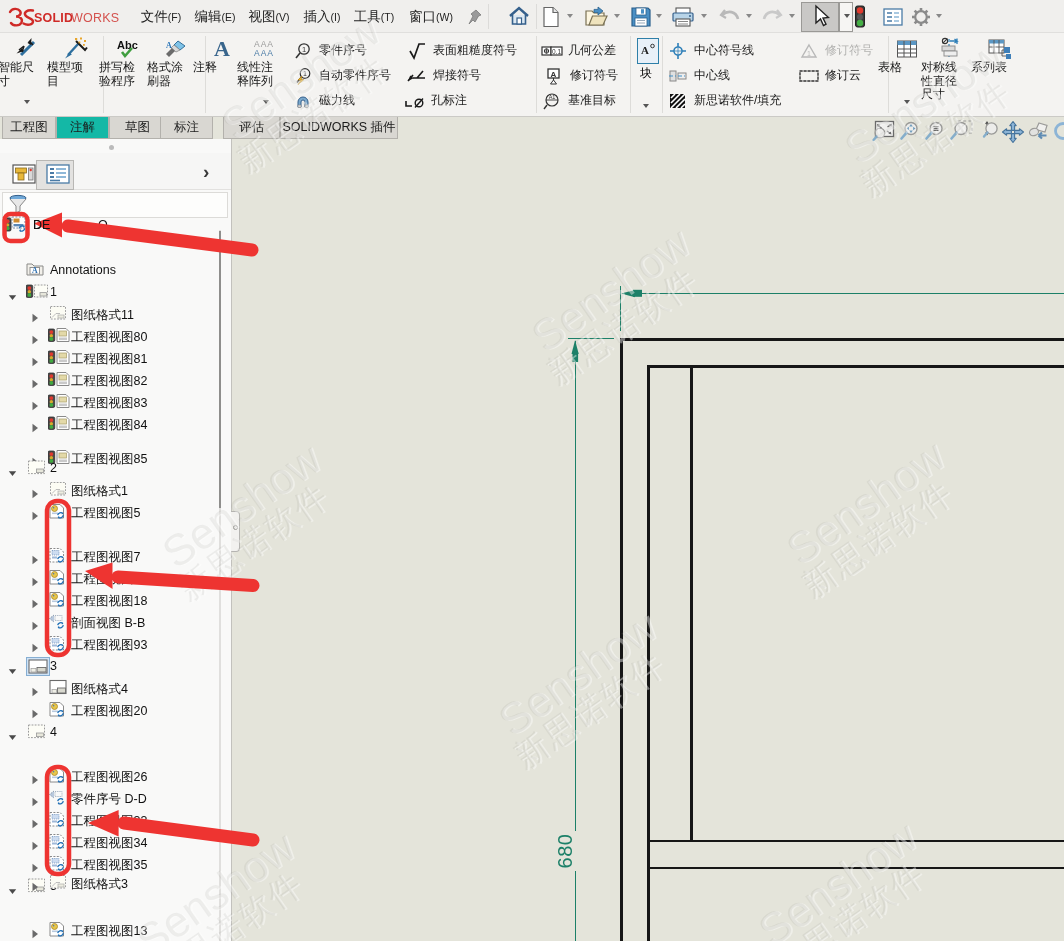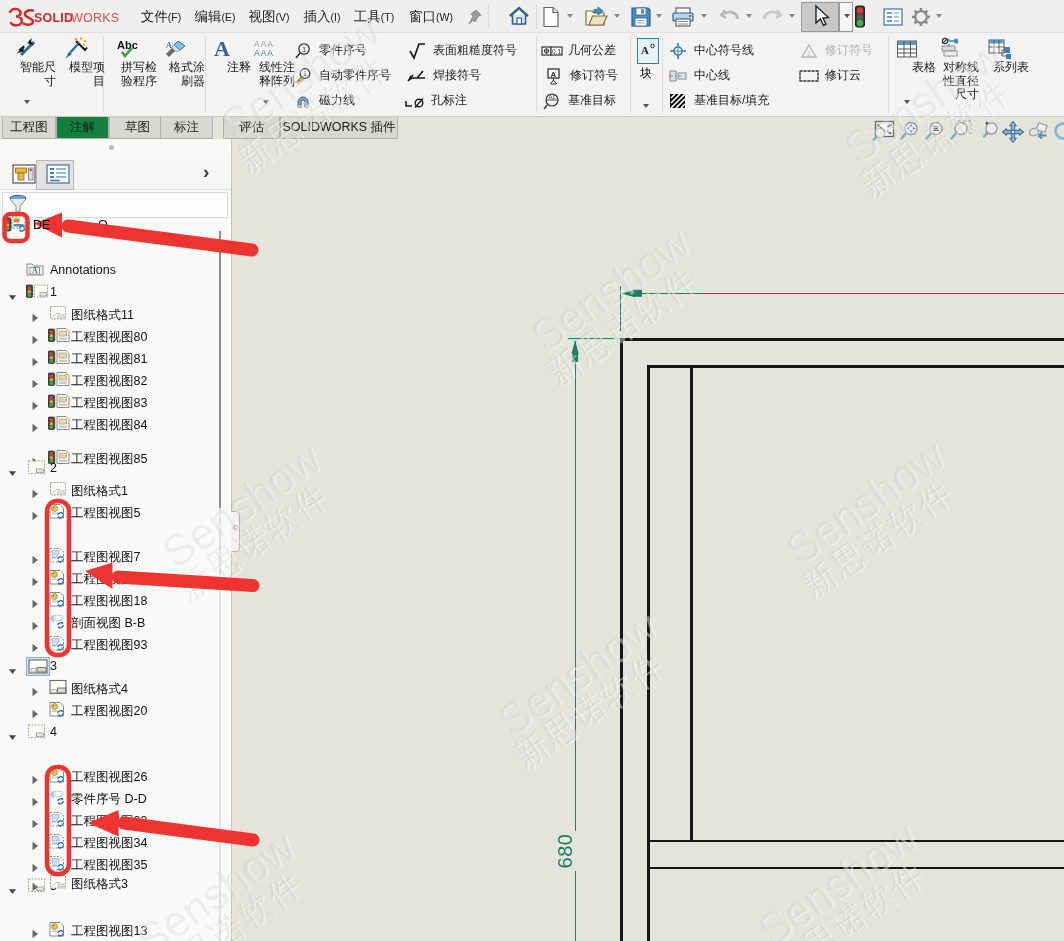--- a/index.html
+++ b/index.html
@@ -4,33 +4,33 @@
 * { margin:0; padding:0; box-sizing:border-box; }
 body { width:1064px; height:941px; overflow:hidden; position:relative;
   font-family:"Liberation Sans",sans-serif; background:#e4e4da; }
 #menubar { position:absolute; left:0; top:0; width:1064px; height:33px;
   background:#f0efed; border-bottom:1px solid #e0dfdd; z-index:10;}
 .menu { position:absolute; top:8px; font-size:13.5px; color:#222; }
 .menu small { font-size:10.5px; }
 #ribbon { position:absolute; left:0; top:33px; width:1064px; height:84px;
   background:#f4f3f1; border-bottom:1px solid #cbcac6; z-index:10;}
 .rsep { position:absolute; top:3px; height:77px; width:1px; background:#dddcd9; }
-.bb { position:absolute; top:4px; width:58px; margin-left:-29px; text-align:right; }
+.bb { position:absolute; top:4px; width:58px; margin-left:-29px; text-align:left; }
 .bbic { height:22px; display:flex; align-items:flex-end; justify-content:center; }
 .bbtx { font-size:12px; line-height:13.5px; color:#1a1a1a; margin-top:2px; white-space:nowrap;}
 .bbdrop { width:0; height:0; border:3.5px solid transparent; border-top:4.5px solid #555;
   position:absolute; left:50%; margin-left:-3.5px; top:63px; }
 .lb { position:absolute; height:25px; display:flex; align-items:center; white-space:nowrap;}
 .lbic { width:24px; display:flex; justify-content:center; }
 .lbtx { font-size:12px; color:#1a1a1a; margin-left:4px; }
 .lb.grey .lbtx { color:#b2b2b0; }
 #tabs { position:absolute; left:0; top:117px; height:22px; z-index:11; }
 .tab { position:absolute; top:0; height:22px; background:#d9d7d2; border:1px solid #b3b1ac;
   border-top:none; font-size:12.5px; color:#1a1a1a; text-align:center; line-height:21px; }
-.tab.active { background:#15803d; border-color:#b3b1ac; }
+.tab.active { background:#14b8a6; border-color:#b3b1ac; }
 #canvas { position:absolute; left:0; top:117px; width:1064px; height:824px; background:#e4e4da; }
 #panel { position:absolute; left:0; top:139px; width:232px; height:802px;
   background:#f9f9f8; border-right:1px solid #c2c1bd; z-index:20; }
 .trow { position:absolute; left:0; width:220px; height:22px; }
 .tar { position:absolute; top:6px; }
 .tic { position:absolute; top:2px; }
 .ttx { position:absolute; top:4px; font-size:12.5px; color:#111; white-space:nowrap; }
 .blk { position:absolute; background:#161616; }
 .grn { position:absolute; background:#1c8068; }
 </style></head><body>
@@ -319,21 +319,21 @@
       </span>
       <span class="lbtx">中心线</span>
     </div>
 <div class="lb" style="left:666px;top:55px">
       <span class="lbic">
         <svg width="20" height="18" viewBox="0 0 20 18" style="">
           <rect x="2" y="2" width="15" height="14" fill="#111"></rect>
           <path d="M3,16 L17,2 M3,11 L12,2 M3,6 L7,2 M8,16 L17,7 M13,16 L17,12" stroke="#fff" stroke-width="1.6"></path>
         </svg>
       </span>
-      <span class="lbtx">基准目标/填充</span>
+      <span class="lbtx">新思诺软件/填充</span>
     </div>
 <div class="lb grey" style="left:797px;top:5px">
       <span class="lbic">
         <svg width="18" height="16" viewBox="0 0 18 16" style="">
           <path d="M9,2 L16,14 L2,14 Z" fill="none" stroke="#b8b8b8" stroke-width="1.4"></path>
           <text x="9" y="13" font-size="7" fill="#b8b8b8" text-anchor="middle" font-family="Liberation Sans,sans-serif">1</text>
         </svg>
       </span>
       <span class="lbtx">修订符号</span>
     </div>

